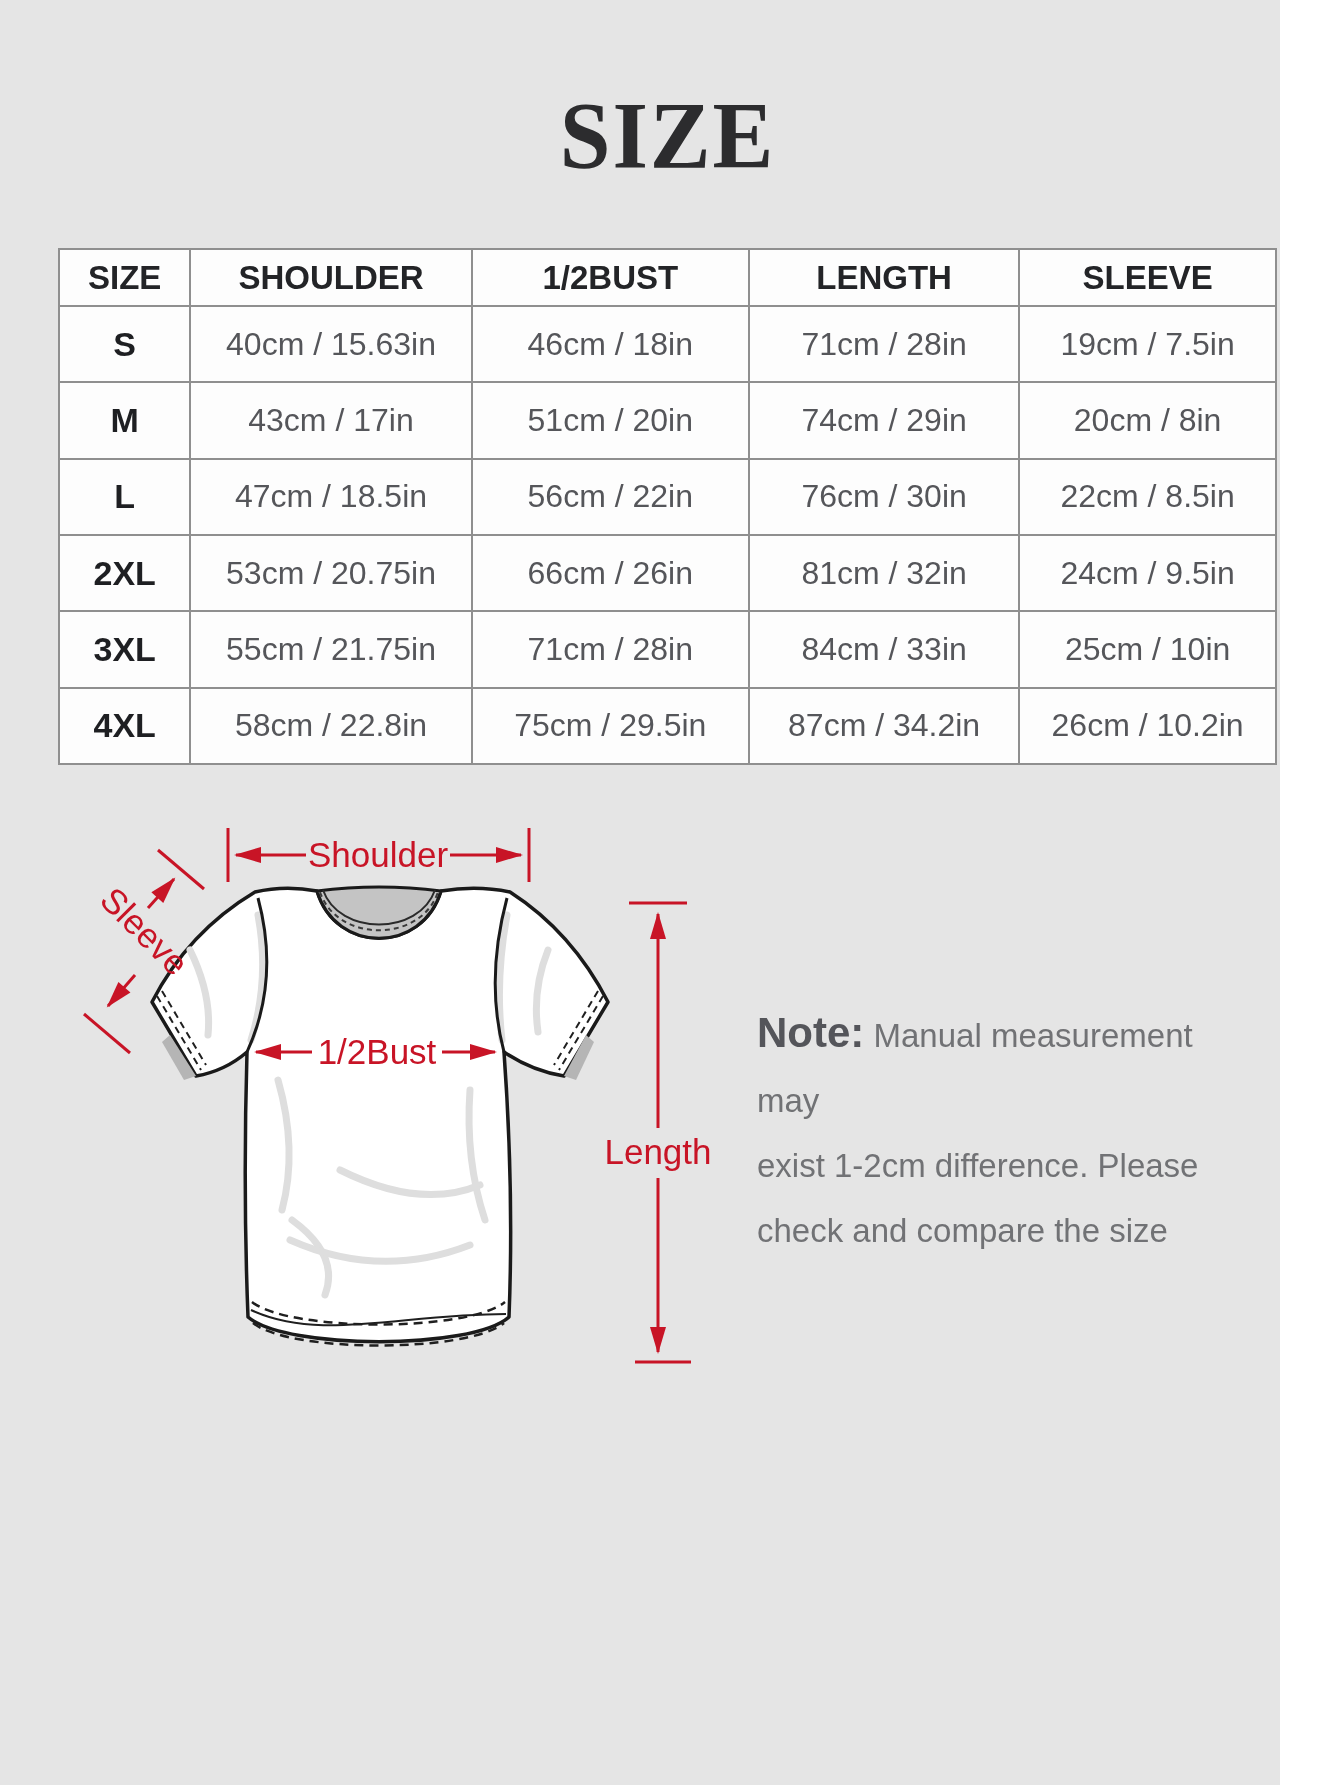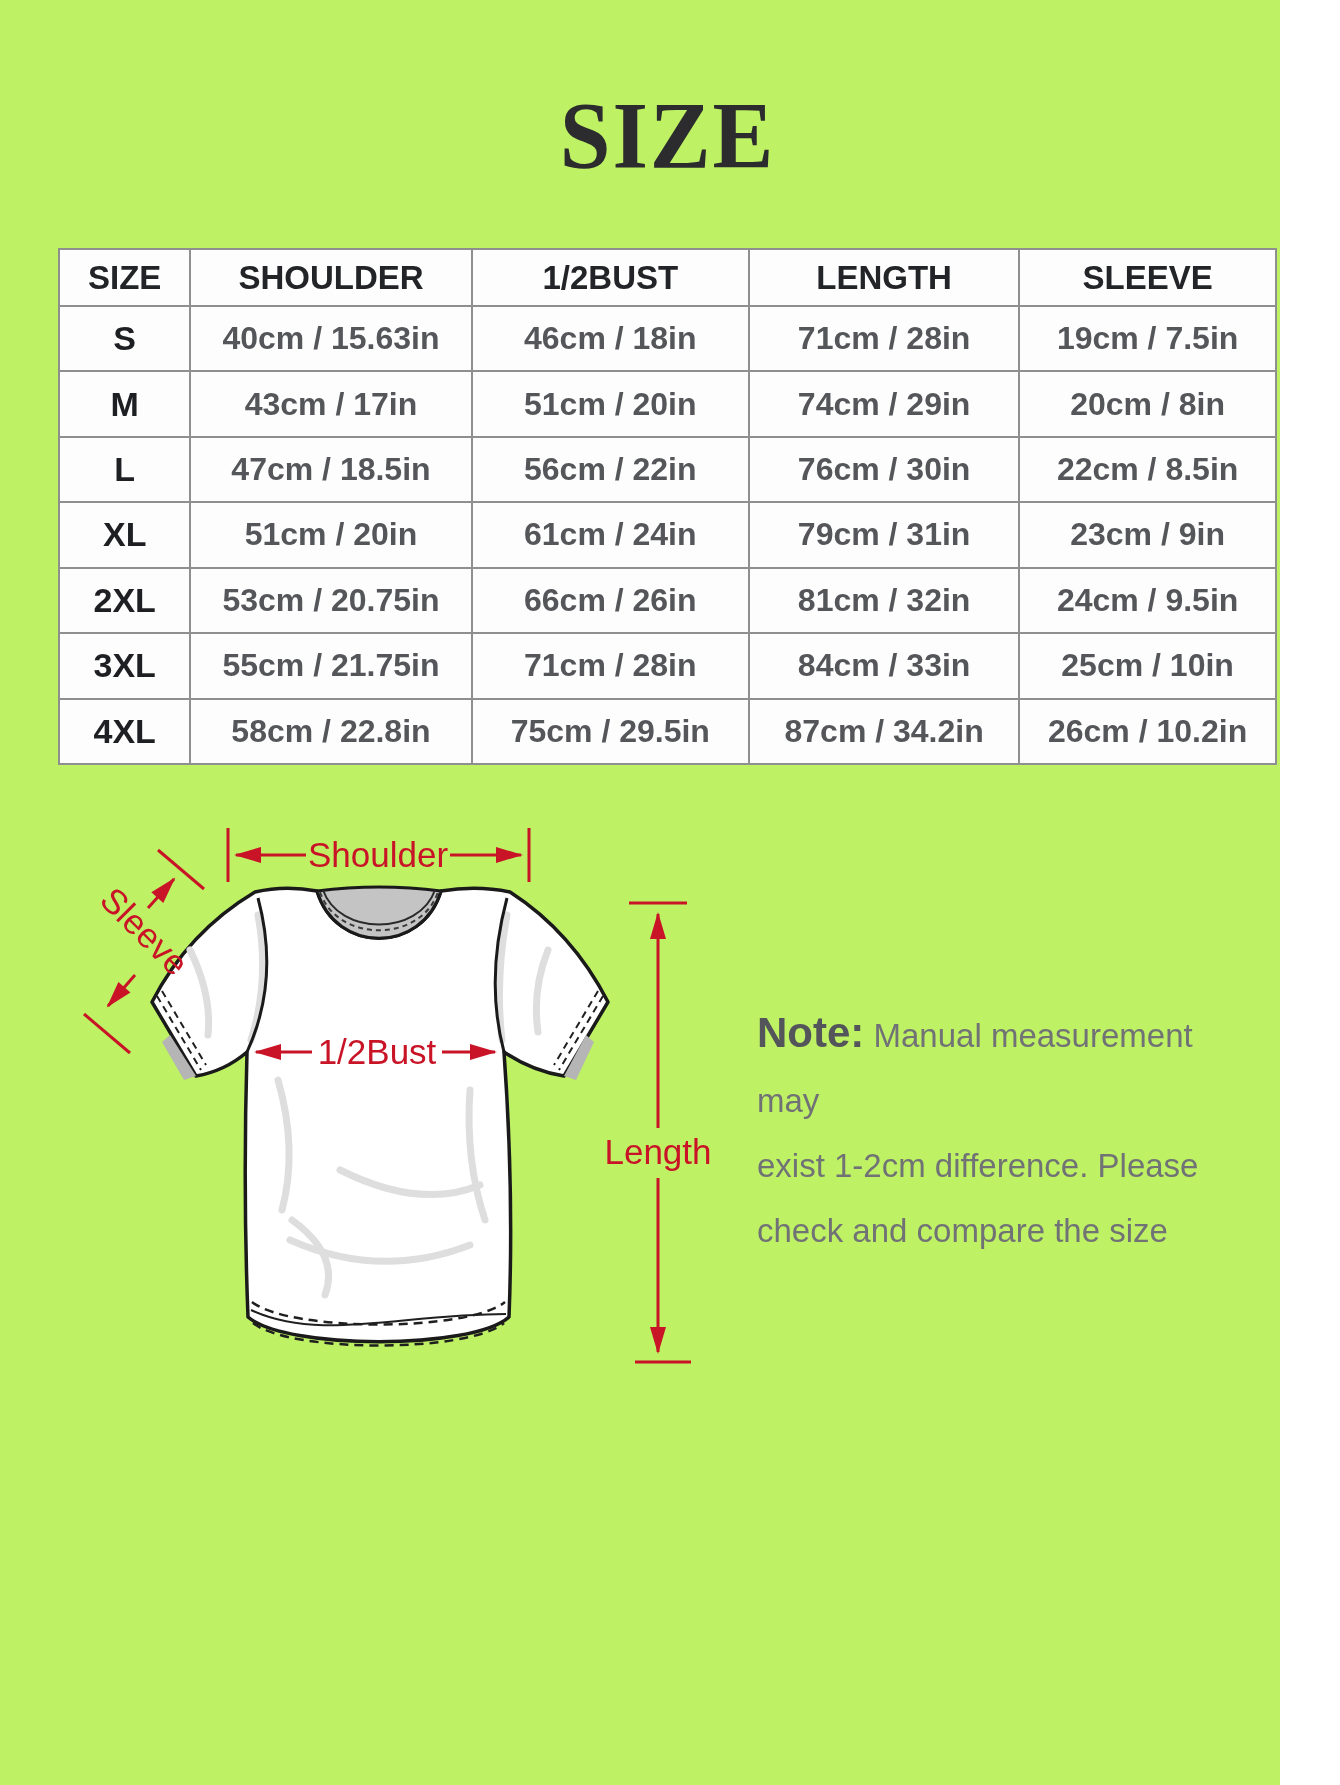--- a/index.html
+++ b/index.html
@@ -1,38 +1,38 @@
 <!DOCTYPE html>
 <html><head>
 <meta charset="utf-8">
 <style>
   html,body{margin:0;padding:0;background:#fff;}
   .canvas{
-    position:relative;width:1280px;height:1785px;background:#bef264;
+    position:relative;width:1280px;height:1785px;background:#e5e5e5;
     font-family:"Liberation Sans",sans-serif;overflow:hidden;
   }
   .page-title{
     position:absolute;left:58px;top:88px;width:1219px;margin:0;
     text-align:center;font-family:"Liberation Serif",serif;font-weight:bold;
     font-size:96px;line-height:1;letter-spacing:2px;color:#2c2c2e;
     transform:scaleX(.95);transform-origin:center;
   }
   table.size-table{
     position:absolute;left:58px;top:248px;width:1219px;height:517px;
     border-collapse:collapse;table-layout:fixed;background:#fdfdfd;
   }
   .size-table th,.size-table td{
     border:2px solid #8f8f8f;text-align:center;vertical-align:middle;
     padding:0;overflow:hidden;white-space:nowrap;
   }
   .size-table thead tr{height:57px;}
   .size-table tbody tr{height:57.5px;}
   .size-table thead th{font-size:33px;font-weight:bold;color:#232427;}
   .size-table tbody th{font-size:34px;font-weight:bold;color:#1e1f22;}
-  .size-table tbody td{font-size:32px;font-weight:bold;color:#55565a;}
+  .size-table tbody td{font-size:32px;font-weight:normal;color:#55565a;}
   .diagram-svg{position:absolute;left:40px;top:740px;}
   .note{
     position:absolute;left:757px;top:1000px;width:470px;
     font-size:33px;line-height:65px;color:#717275;
   }
   .note .prefix{font-weight:bold;color:#54555a;font-size:42px;}
 </style>
 </head>
 <body>
 
@@ -71,27 +71,20 @@
         <td>51cm / 20in</td>
         <td>74cm / 29in</td>
         <td>20cm / 8in</td>
       </tr>
       <tr>
         <th>L</th>
         <td>47cm / 18.5in</td>
         <td>56cm / 22in</td>
         <td>76cm / 30in</td>
         <td>22cm / 8.5in</td>
-      </tr>
-      <tr>
-        <th>XL</th>
-        <td>51cm / 20in</td>
-        <td>61cm / 24in</td>
-        <td>79cm / 31in</td>
-        <td>23cm / 9in</td>
       </tr>
       <tr>
         <th>2XL</th>
         <td>53cm / 20.75in</td>
         <td>66cm / 26in</td>
         <td>81cm / 32in</td>
         <td>24cm / 9.5in</td>
       </tr>
       <tr>
         <th>3XL</th>

